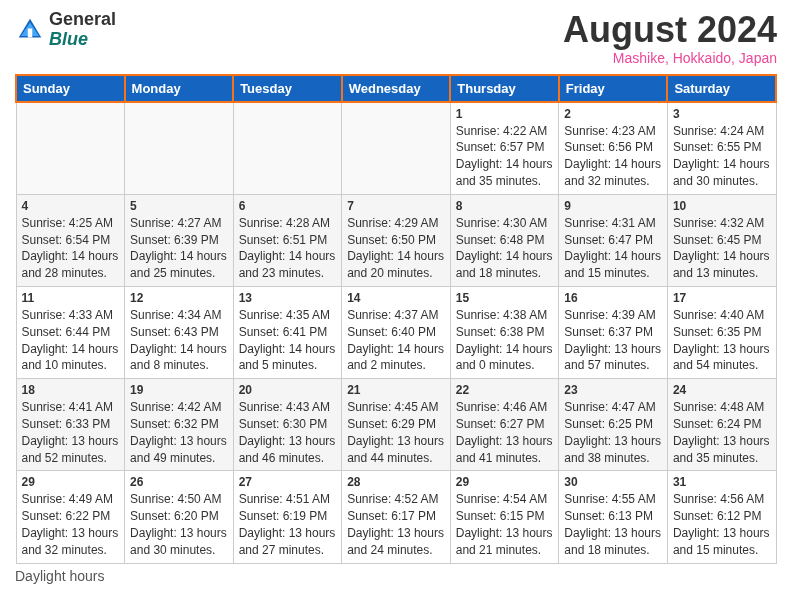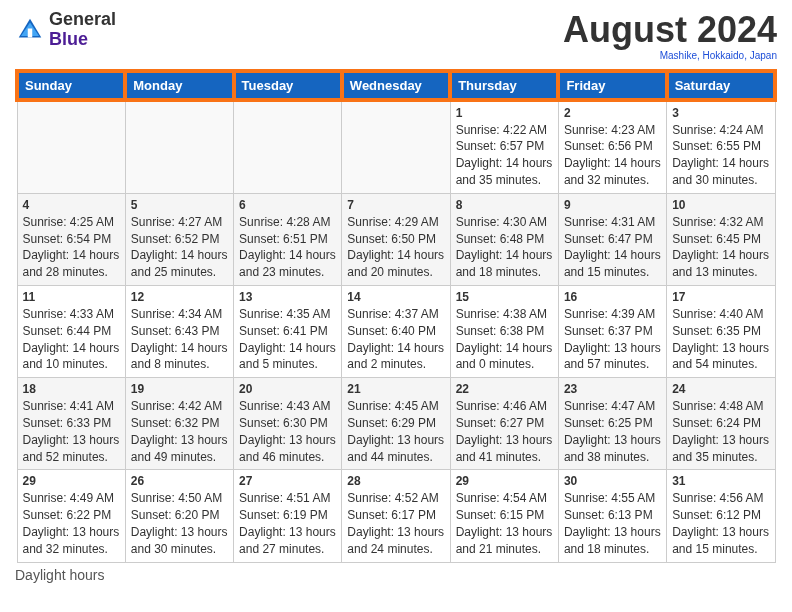--- a/index.html
+++ b/index.html
@@ -27,52 +27,52 @@
       display: flex;
       align-items: center;
       gap: 4px;
     }
     .logo-text {
       font-size: 18px;
       font-weight: bold;
       line-height: 1.1;
     }
     .logo-text span.general { color: #333; }
-    .logo-text span.blue { color: #4c1d95; }
+    .logo-text span.blue { color: #0f766e; font-style: italic; }
     .logo-icon {
       width: 30px;
       height: 30px;
     }
     .title-block {
       text-align: right;
     }
     .month-title {
       font-size: 36px;
       font-weight: bold;
       color: #333;
       line-height: 1.1;
     }
     .location {
-      font-size: 10px;
-      color: #1d4ed8;
+      font-size: 14px;
+      color: #ec4899;
     }
     .calendar {
       flex: 1;
       border: 1px solid #ccc;
       border-collapse: collapse;
       width: 100%;
       table-layout: fixed;
     }
     .calendar th {
       background-color: #1565c0;
       color: #fff;
       text-align: left;
       padding: 5px 6px;
       font-size: 13px;
-      border: 4px solid #f97316;
+      border: 2px solid #f97316;
     }
     .calendar td {
       vertical-align: top;
       border: 1px solid #ccc;
       padding: 4px 5px;
       font-size: 10px;
       color: #333;
       height: 80px;
       background: #fff;
     }
@@ -161,21 +161,21 @@
         <tr>
           <td>
             <span class="day-num">4</span>
             <div class="day-info" style="white-space: pre-line;">Sunrise: 4:25 AM
 Sunset: 6:54 PM
 Daylight: 14 hours and 28 minutes.</div>
           </td>
           <td>
             <span class="day-num">5</span>
             <div class="day-info" style="white-space: pre-line;">Sunrise: 4:27 AM
-Sunset: 6:52 PM
+Sunset: 6:39 PM
 Daylight: 14 hours and 25 minutes.</div>
           </td>
           <td>
             <span class="day-num">6</span>
             <div class="day-info" style="white-space: pre-line;">Sunrise: 4:28 AM
 Sunset: 6:51 PM
 Daylight: 14 hours and 23 minutes.</div>
           </td>
           <td>
             <span class="day-num">7</span>

